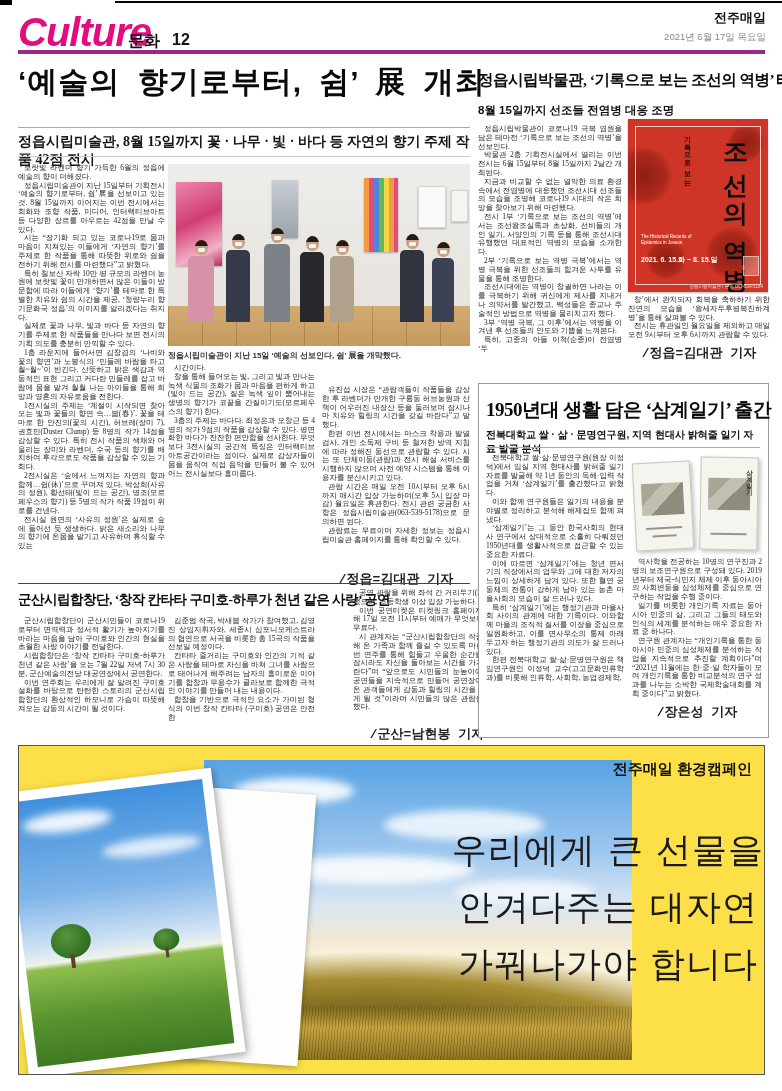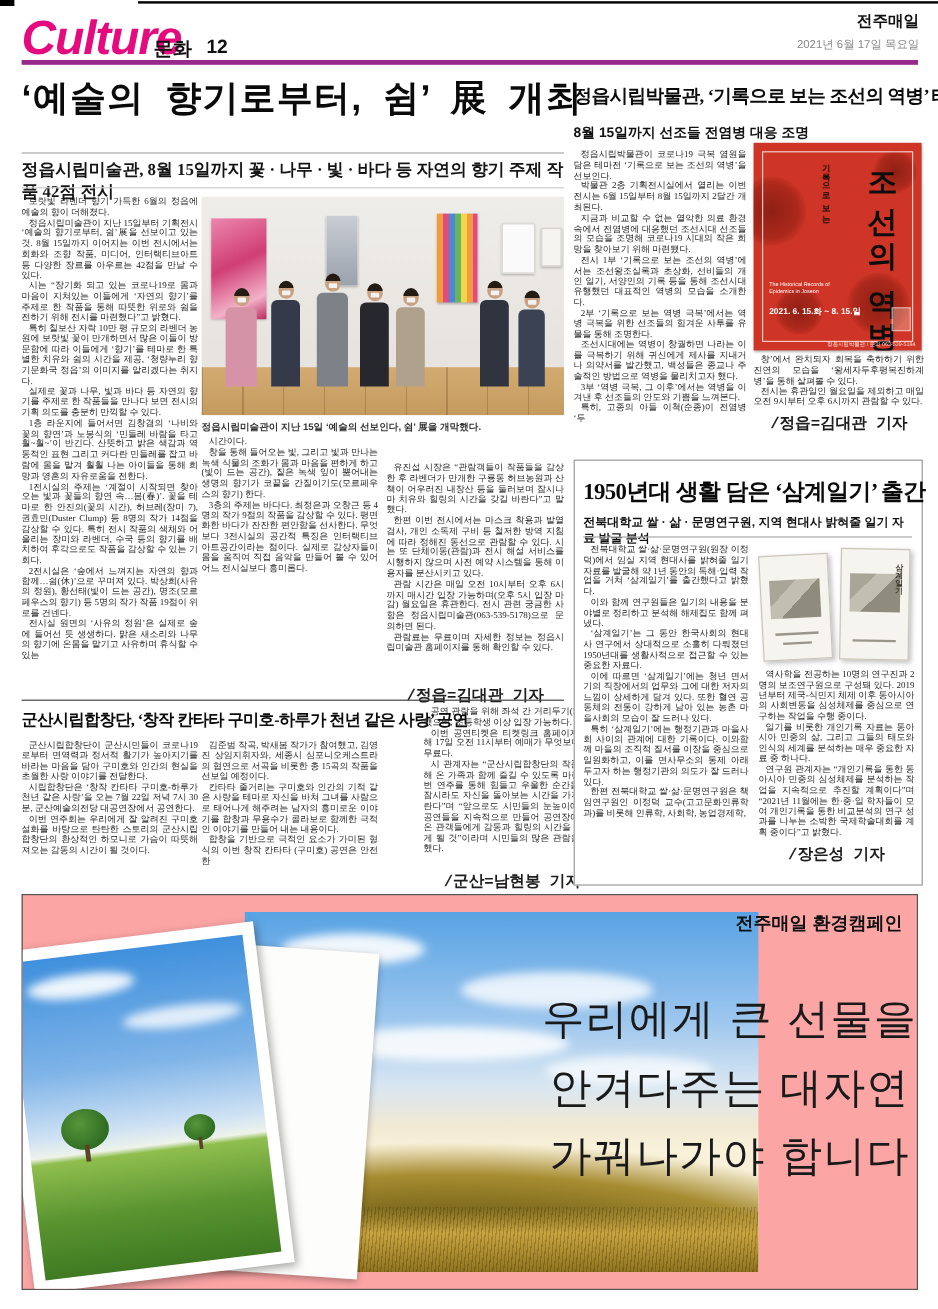--- a/index.html
+++ b/index.html
@@ -107,21 +107,21 @@
   .book{position:absolute;background:#f6f4ee;border:1px solid #c9c5ba;box-shadow:2px 2px 4px rgba(0,0,0,.25);}
   .book1{left:2px;top:8px;width:56px;height:86px;transform:rotate(-3deg);}
   .book2{left:68px;top:3px;width:56px;height:91px;transform:rotate(1deg);}
   .book-photo{position:absolute;left:7px;top:20px;right:7px;height:32px;
           background:linear-gradient(135deg,#a9a698 0 30%,#c2bfb2 30% 55%,#8f8c7e 55% 100%);}
   .book-line{position:absolute;left:10px;right:10px;height:2px;background:#9a958a;}
   .book-title-v{position:absolute;right:4px;top:6px;writing-mode:vertical-rl;font-size:6.5px;
           font-weight:bold;color:#3a372f;font-family:"DejaVu Serif",serif;}
 
   
-  .campaign{left:18px;top:745px;width:745px;height:328px;border:1px solid #555;background:#fca5a5;overflow:hidden;}
+  .campaign{left:18px;top:745px;width:745px;height:328px;border:1px solid #555;background:#fde047;overflow:hidden;}
   .camp-label{position:absolute;right:12px;top:14px;font-size:15px;font-weight:bold;color:#111;}
   .camp-back{position:absolute;left:185px;top:14px;width:428px;height:300px;overflow:hidden;
       background:linear-gradient(180deg,#58a3e4 0%,#9cc6ee 30%,#d8e6f2 48%,#f2e9d2 60%,#f9f2da 66%,#efe6cc 100%);}
   .cloud{position:absolute;background:#fff;border-radius:50%;filter:blur(4px);opacity:.9;}
   .camp-hill{position:absolute;left:0;right:0;bottom:0;height:46%;
       background:radial-gradient(130% 115% at 40% 108%, #55470f 0%, #79671c 38%, #a78c31 58%, rgba(167,140,49,0) 75%);}
   .camp-grass{position:absolute;left:0;right:0;bottom:0;height:18%;
       background:linear-gradient(180deg,rgba(201,165,63,0) 0%,#c9a53f 40%,#8f741f 100%);}
   .camp-grass:after{content:"";position:absolute;inset:0;
       background:repeating-linear-gradient(95deg,rgba(0,0,0,.18) 0 1px,transparent 1px 3px);}

